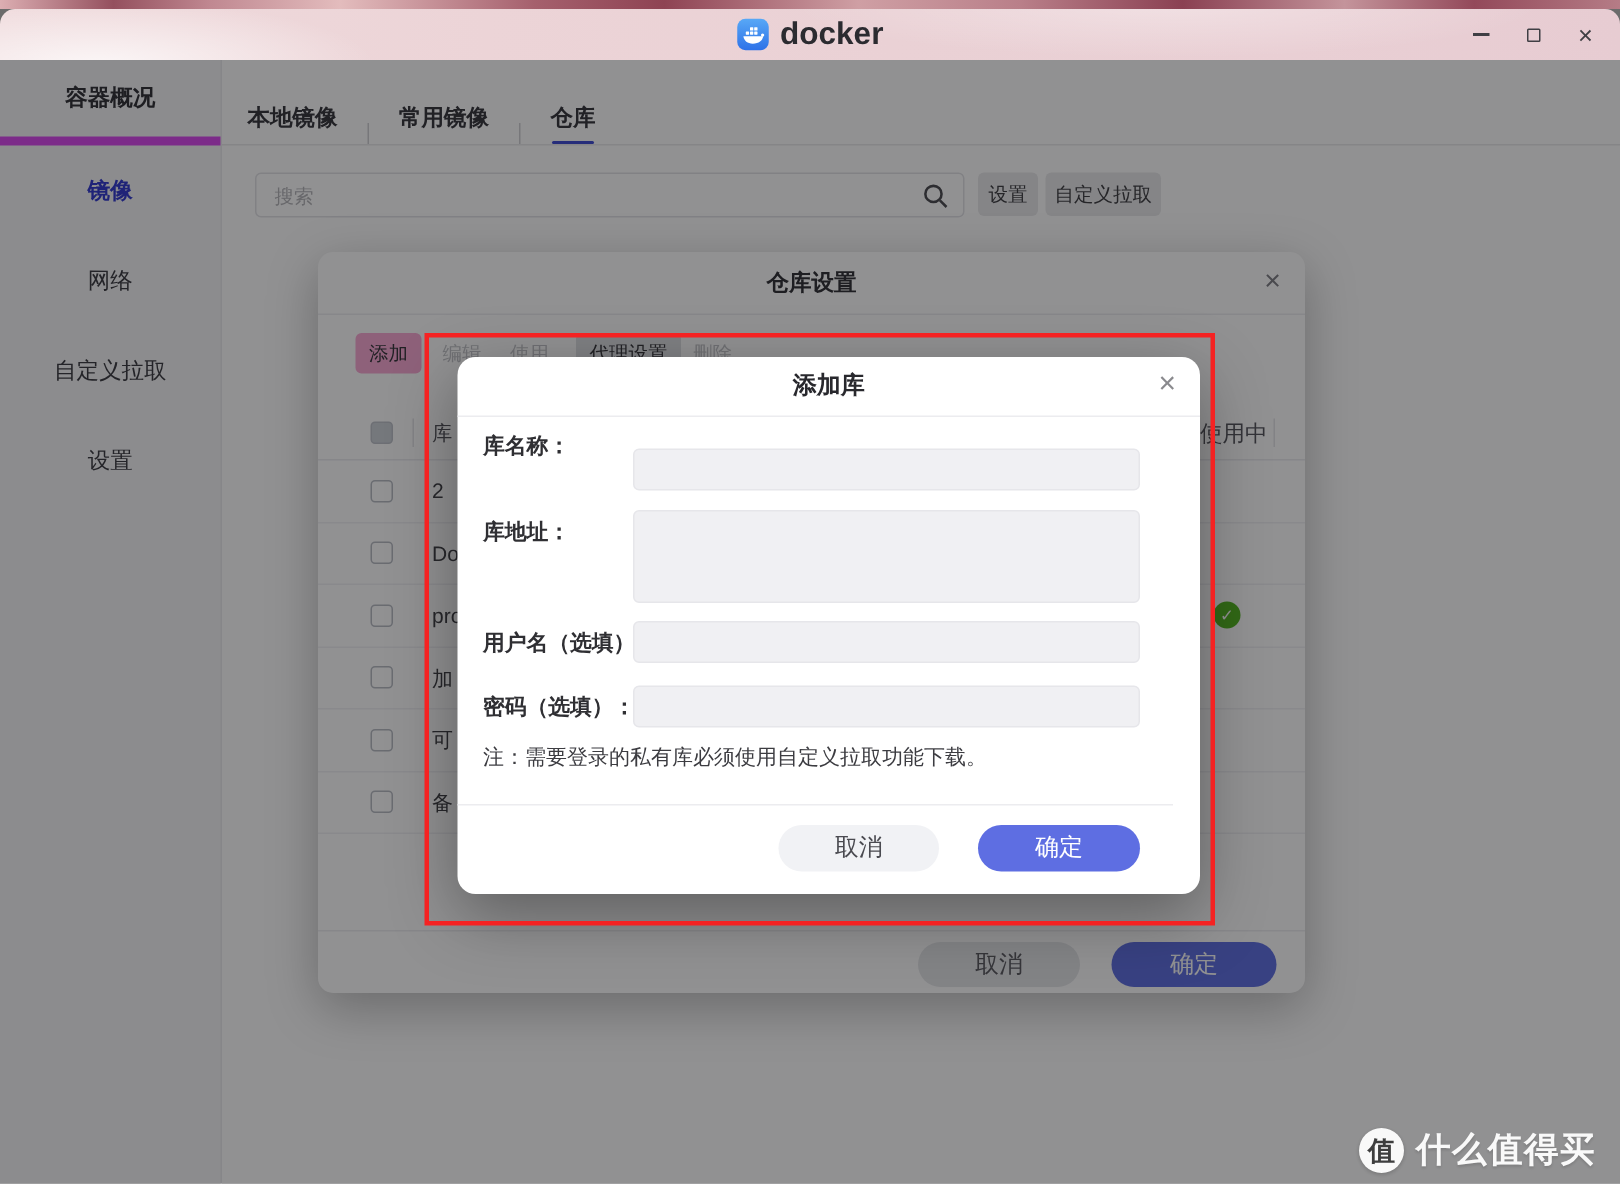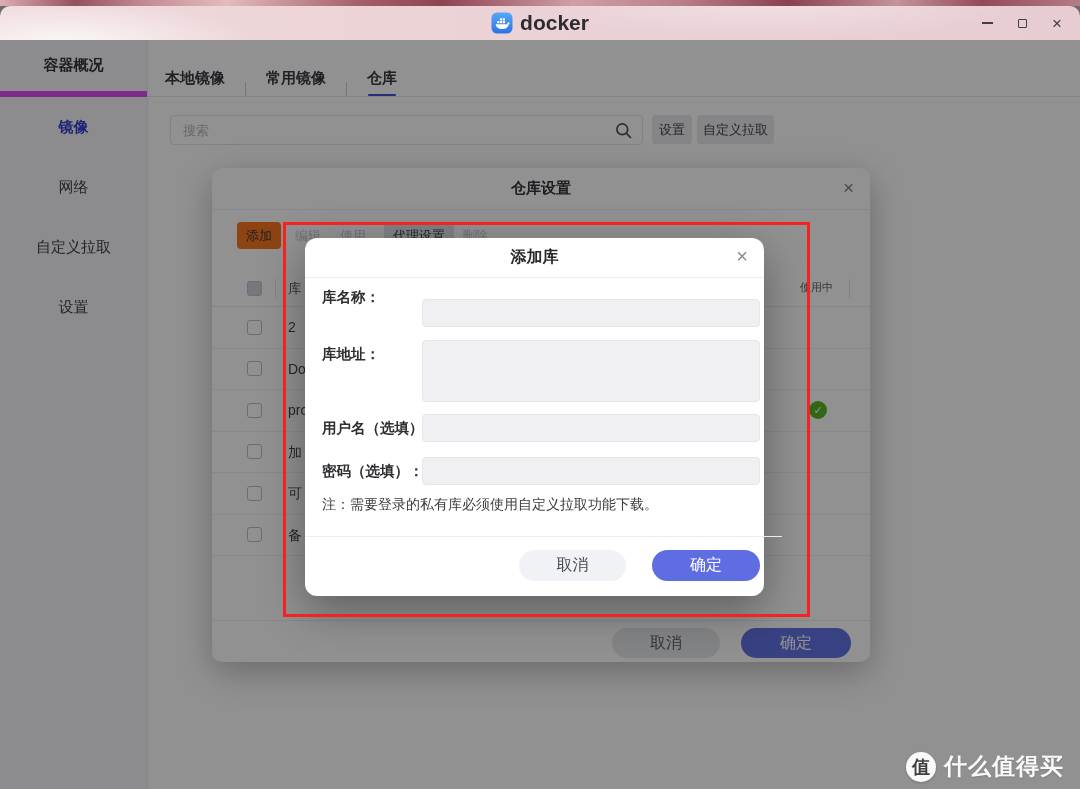--- a/index.html
+++ b/index.html
@@ -50,44 +50,44 @@
   .btn-plain { position:absolute; top:0; height:29px; background:#e9e9eb; border:none; border-radius:4px; font-size:13px; color:#3c3c40; cursor:pointer; font-family:"Liberation Sans",sans-serif; }
   .btn-settings { left:482px; width:40px; }
   .btn-custom  { left:527px; width:77px; }
 
   
   .outer-modal { position:absolute; left:212px; top:128px; width:658px; height:494px; background:#fff; border-radius:10px; box-shadow:0 10px 34px rgba(0,0,0,.28); z-index:10; }
   .om-header { position:relative; height:42px; display:flex; align-items:center; justify-content:center; border-bottom:1px solid #ededf0; }
   .om-title { font-size:15px; font-weight:700; color:#2e2e33; }
   .om-close { position:absolute; right:16px; top:10px; font-size:19px; color:#7e7e84; cursor:pointer; line-height:1; }
   .om-toolbar { position:absolute; left:25px; top:54px; height:27px; display:flex; align-items:center; }
-  .tb-btn { height:27px; padding:0 9px; display:flex; align-items:center; background:#f97316; border-radius:4px; font-size:13px; color:#333338; cursor:pointer; }
+  .tb-btn { height:27px; padding:0 9px; display:flex; align-items:center; background:#f9a8d4; border-radius:4px; font-size:13px; color:#333338; cursor:pointer; }
   .tb-text { font-size:13px; color:#c3c4c8; cursor:default; }
   .t-edit { margin-left:14px; } .t-use { margin-left:19px; } .t-proxy { margin-left:18px; background:#dfe0e4; } .t-del { margin-left:8px; }
 
   .om-table { position:absolute; left:0; top:102px; width:658px; }
   .om-hdr { position:relative; height:37px; border-bottom:1px solid #ececef; }
   .om-row { position:relative; height:41.5px; border-bottom:1px solid #f1f1f4; }
   .cb { position:absolute; left:35px; top:50%; margin-top:-7.5px; width:15px; height:15px; border:1.5px solid #b8bcc4; border-radius:3px; background:#fff; cursor:pointer; }
   .cb-all { background:#cdd1d8; border-color:#bdc1c9; }
   .vsep { position:absolute; top:9px; width:1px; height:19px; background:#e4e4e8; }
   .col-name-h { position:absolute; left:76px; top:10px; font-size:13.5px; color:#55555c; }
-  .col-use-h { position:absolute; left:588px; top:10px; font-size:11px; color:#55555c; }
+  .col-use-h { position:absolute; left:588px; top:10px; font-size:15px; color:#55555c; }
   .cell-name { position:absolute; left:76px; top:12px; font-size:14px; color:#3f3f44; white-space:nowrap; }
   .check-badge { position:absolute; left:597px; top:50%; margin-top:-9px; width:18px; height:18px; border-radius:50%; background:#50b41e; color:#fff; font-size:11px; display:flex; align-items:center; justify-content:center; }
   .om-footer { position:absolute; left:0; bottom:0; width:658px; height:42px; border-top:1px solid #ededf0; }
   .pill { border:none; border-radius:16px; font-size:16px; cursor:pointer; font-family:"Liberation Sans",sans-serif; }
   .om-cancel { position:absolute; left:400px; top:7px; width:108px; height:30px; background:#e6e7ea; color:#5a5a60; }
   .om-confirm { position:absolute; left:529px; top:7px; width:110px; height:30px; background:#5e6ee2; color:#fff; }
 
   
   .overlay { position:absolute; inset:0; background:rgba(12,12,14,.45); z-index:30; }
 
   
-  .inner-modal { position:absolute; left:305px; top:198px; width:459px; height:358px; background:#fff; border-radius:12px; box-shadow:0 14px 44px rgba(0,0,0,.35); z-index:40; }
+  .inner-modal { position:absolute; left:305px; top:198px; width:495px; height:358px; background:#fff; border-radius:12px; box-shadow:0 14px 44px rgba(0,0,0,.35); z-index:40; }
   .im-header { position:relative; height:40px; display:flex; align-items:center; justify-content:center; border-bottom:1px solid #ececef; }
   .im-title { font-size:16px; font-weight:700; color:#28282d; }
   .im-close { position:absolute; right:16px; top:8px; font-size:20px; color:#8a8a8e; cursor:pointer; line-height:1; }
   .im-body { position:relative; height:318px; }
   .f-label { position:absolute; left:17px; font-size:14.5px; font-weight:700; color:#2f2f33; }
   .f-input { position:absolute; left:117px; width:338px; height:28px; background:#f0f0f3; border:1px solid #e6e6ea; border-radius:4px; outline:none; padding:0 10px; font-size:13px; color:#333; font-family:"Liberation Sans",sans-serif; }
   .f-area { height:62px; resize:none; padding:6px 10px; }
   .lbl-1 { top:10px; } .in-1 { top:21px; }
   .lbl-2 { top:67px; } .in-2 { top:62px; }
   .lbl-3 { top:141px; } .in-3 { top:136px; }

